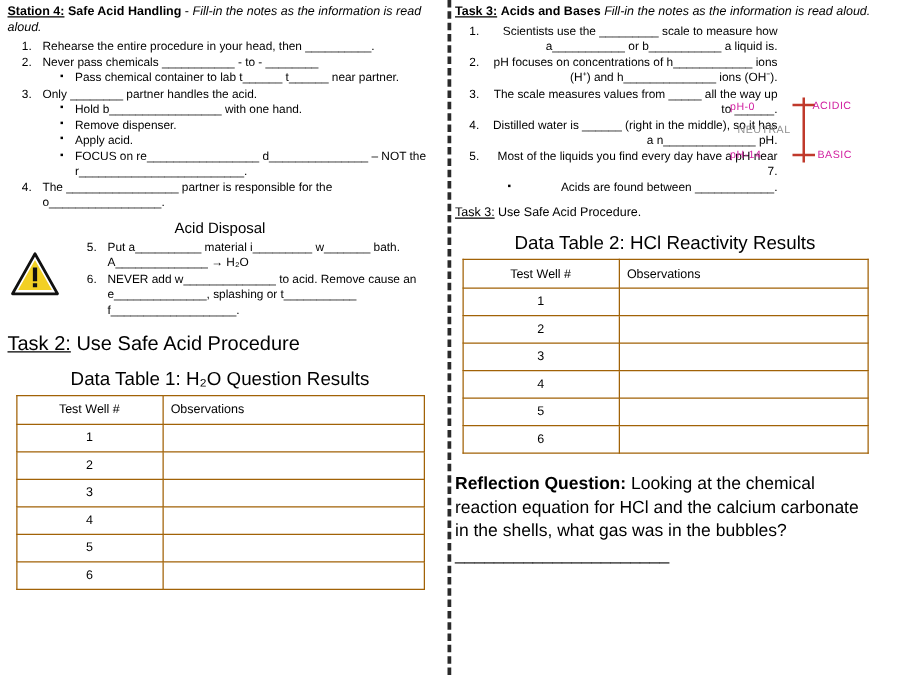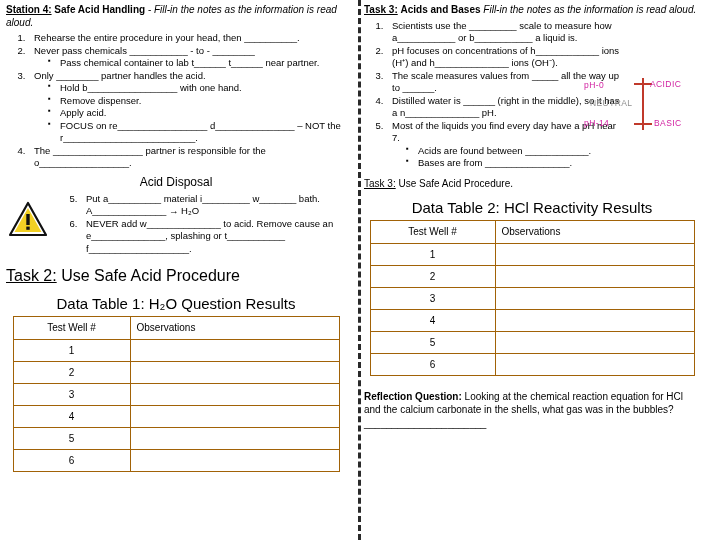--- a/index.html
+++ b/index.html
@@ -165,21 +165,21 @@
   }
   .ph-cross-h2 {
     position: absolute;
     left: 50px; top: 45px;
     width: 18px; height: 0;
     border-top: 2px solid #c0392b;
   }
   .task3-right { margin-top: 8px; font-size: 10px; }
   .reflection {
     margin-top: 14px;
-    font-size: 10px;
+    font-size: 14px;
     line-height: 1.35;
   }
 </style>
 </head>
 <body>
 
 <div class="page">
 
   <div class="divider"></div>
 
@@ -309,42 +309,39 @@
         <div class="ph-cross-v"></div>
         <div class="ph-cross-h"></div>
         <div class="ph-cross-h2"></div>
         <div class="lbl ph-0">pH-0</div>
         <div class="lbl ph-14">pH-14</div>
         <div class="lbl acidic">ACIDIC</div>
         <div class="lbl basic">BASIC</div>
         <div class="lbl neutral">NEUTRAL</div>
       </div>
 
-      <ol class="numlist" style="width:236px;">
+      <ol class="numlist" style="width:236px;text-align:right;">
         <li>
           <span>Scientists use the _________ scale to measure how a___________ or b___________ a liquid is.</span>
         </li>
         <li>
           <span>pH focuses on concentrations of h____________ ions (H⁺) and h______________ ions (OH⁻).</span>
         </li>
         <li>
           <span>The scale measures values from _____ all the way up to ______.</span>
         </li>
         <li>
           <span>Distilled water is ______ (right in the middle), so it has a n______________ pH.</span>
         </li>
         <li>
           <span>Most of the liquids you find every day have a pH near 7.</span>
           <ul class="bullets">
             <li>
               <span>Acids are found between ____________.</span>
             </li>
-            <li>
-              <span>Bases are from ________________.</span>
-            </li>
           </ul>
         </li>
       </ol>
     </div>
 
     <div class="task3-right">
       <span class="u">Task 3:</span>
       <span>Use Safe Acid Procedure.</span>
     </div>
 

